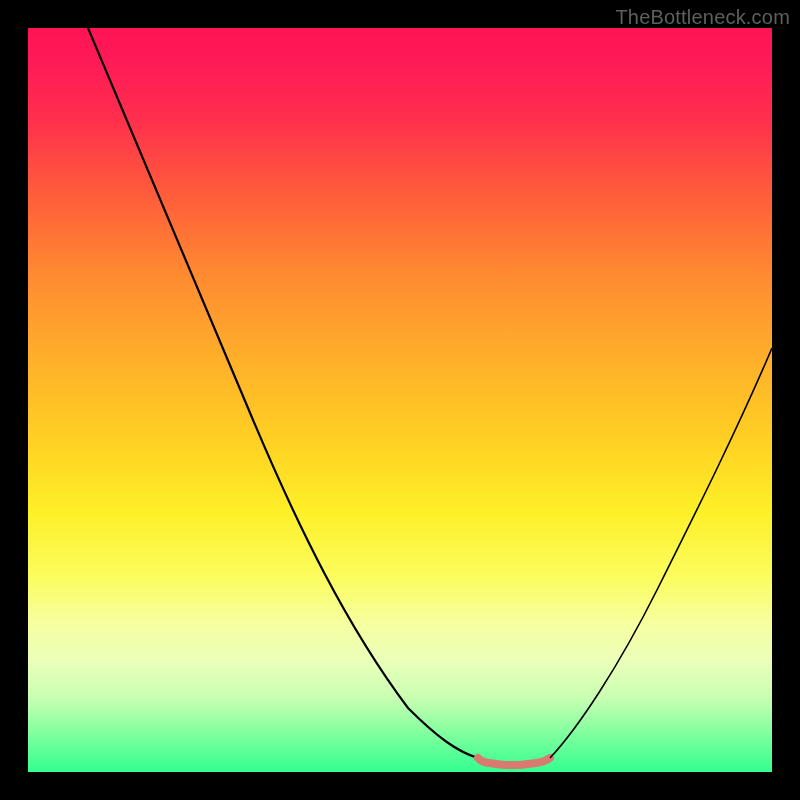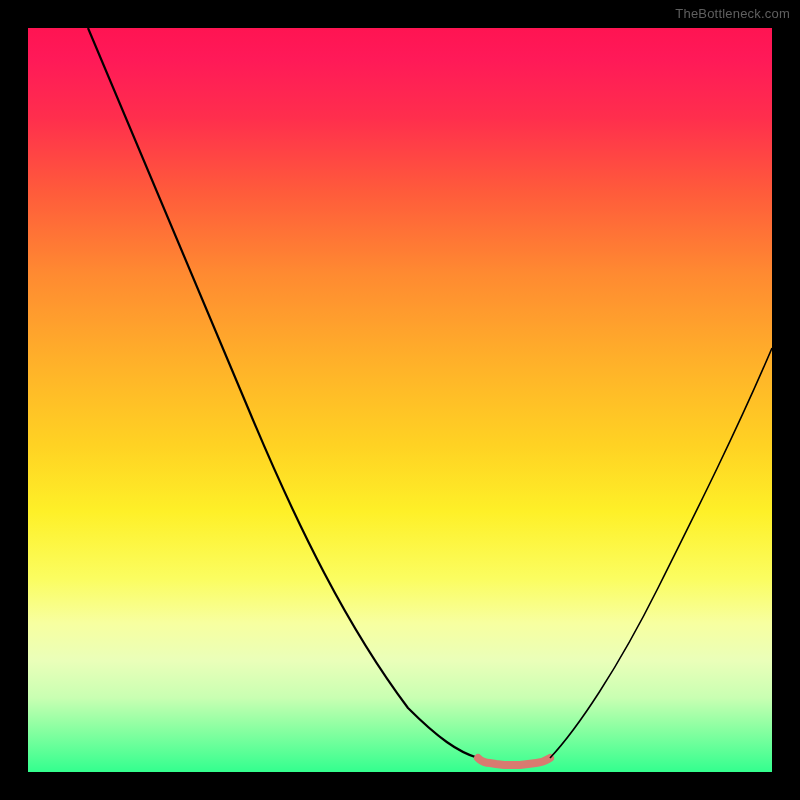--- a/index.html
+++ b/index.html
@@ -47,21 +47,21 @@
       #c9ffb2 90%,
       #8dffa2 94%,
       #33ff8e 100%
     );
   }
   .watermark {
     position: absolute;
     top: 6px;
     right: 10px;
     color: #5f5f5f;
-    font-size: 13px;
+    font-size: 20px;
     letter-spacing: 0.2px;
     user-select: none;
   }
   svg.curve {
     position: absolute;
     top: 0;
     left: 0;
   }
 </style>
 </head>

